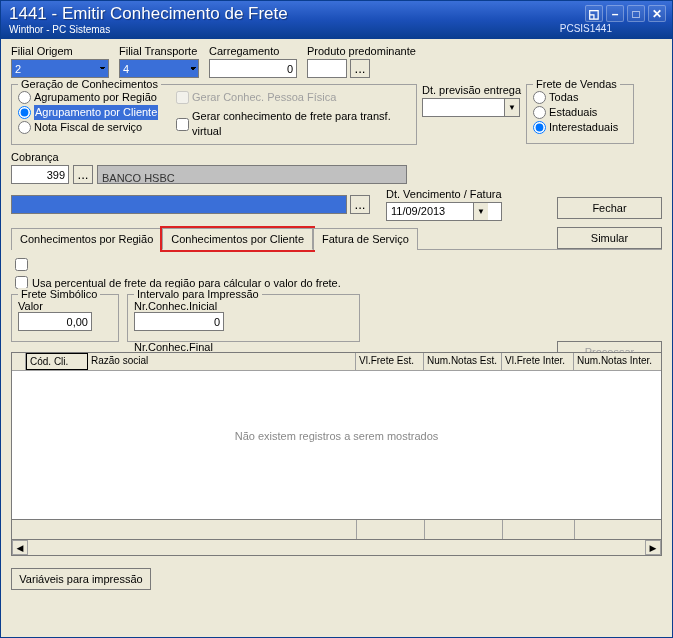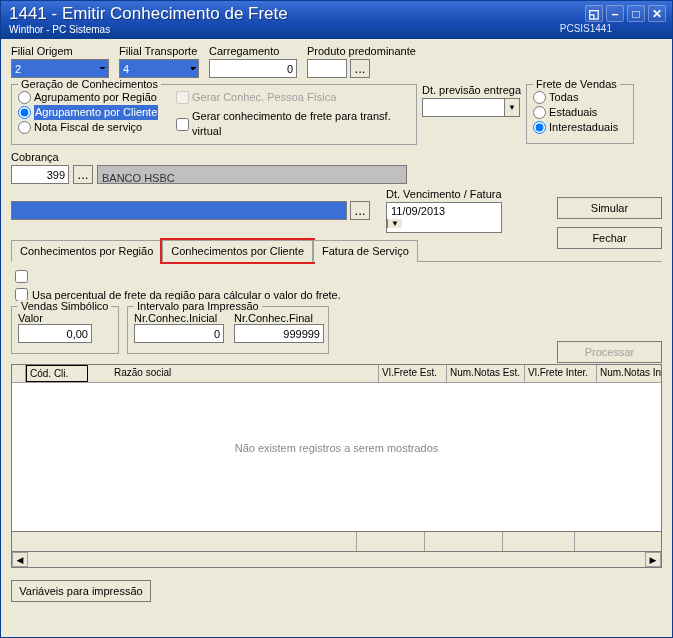--- a/index.html
+++ b/index.html
@@ -30,21 +30,21 @@
   .prev-combo { width: 98px; height: 19px; border: 1px solid #7a7a7a; background: #fff; display: flex; justify-content: flex-end; align-items: center; }
   .prev-combo .arrow { width: 15px; height: 100%; border-left: 1px solid #7a7a7a; background: #ece9d8; display: flex; align-items: center; justify-content: center; font-size: 8px; }
   .btn { width: 105px; height: 22px; border: 1px solid #7a7a7a; background: #ece9d8; cursor: pointer; font-family: inherit; font-size: 11px; }
   .btn:disabled { color: #a0a0a0; }
   .row3 { margin-bottom: 2px; }
   .row4 { display: flex; gap: 4px; align-items: center; margin-bottom: 4px; }
   .bank-fill { display: flex; height: 19px; }
   .bank-fill .bank-txt { background: #c0c0c0; border: 1px solid #7a7a7a; height: 19px; padding: 6px 4px; color: #333; width: 310px; }
   .row5 { display: flex; align-items: center; gap: 6px; margin-bottom: 6px; }
   .blue-bar { background: #3a6fd8; height: 19px; border: 1px solid #7a7a7a; flex: 1; }
-  .date-box { display: flex; border: 1px solid #7a7a7a; height: 31px; background: #fff; flex-direction: column; }
+  .date-box { display: flex; border: 1px solid #7a7a7a; height: 19px; background: #fff; }
   .date-box span { padding: 2px 4px; width: 86px; }
   .date-box .arrow { width: 15px; border-left: 1px solid #7a7a7a; background: #ece9d8; display: flex; align-items: center; justify-content: center; font-size: 8px; }
   .rightcol { position: absolute; right: 10px; top: 158px; display: flex; flex-direction: column; gap: 8px; }
   .tabs { display: flex; margin-top: 6px; border-bottom: 1px solid #a0a0a0; }
   .tab { padding: 4px 8px; border: 1px solid #a0a0a0; border-bottom: none; background: #ece9d8; cursor: pointer; position: relative; top: 1px; }
   .tab.active { background: #ece9d8; border-bottom: 1px solid #ece9d8; }
   .tab.red-outline { box-shadow: 0 0 0 2px #d22; }
   .tabpane { padding: 8px 0 0 0; }
   .row-chk { margin-bottom: 5px; padding-left: 4px; display: flex; align-items: center; gap: 4px;}
   .rowfs { display: flex; gap: 8px; margin-bottom: 10px; align-items: flex-start; }
@@ -176,48 +176,48 @@
       <div style="margin-left:10px;">
         <div style="margin-bottom:2px;">Dt. Vencimento / Fatura</div>
         <div class="date-box">
           <span>11/09/2013</span>
           <div class="arrow">▼</div>
         </div>
       </div>
     </div>
 
     <div class="rightcol">
+      <button class="btn">Fechar</button>
       <button class="btn">Simular</button>
-      <button class="btn">Fechar</button>
     </div>
 
     <div class="tabs">
       <div class="tab">Conhecimentos por Região</div>
       <div class="tab active red-outline">Conhecimentos por Cliente</div>
       <div class="tab">Fatura de Serviço</div>
     </div>
 
     <div class="tabpane">
       <div class="row-chk">
           <input type="checkbox" style="">
         </div>
       <div class="row-chk">
           <input type="checkbox" style="">
           <span>Usa percentual de frete da região para cálcular o valor do frete.</span>
         </div>
 
       <div class="rowfs">
         <div class="group" style="width:108px;height:48px;">
-          <div class="legend">Vendas Simbólico</div>
+          <div class="legend">Frete Simbólico</div>
           <div>Valor</div>
           <input class="txtin numr" style="width: 74px;" value="0,00">
         </div>
-        <div class="group" style="width:202px;height:48px;">
+        <div class="group" style="width:233px;height:48px;">
           <div class="legend">Intervalo para Impressão</div>
-          <div style="display:flex;gap:10px;">
+          <div style="display:flex;gap:10px;flex-direction:column;">
             <div>
               <div>Nr.Conhec.Inicial</div>
               <input class="txtin numr" style="width: 90px;" value="0">
             </div>
             <div>
               <div>Nr.Conhec.Final</div>
               <input class="txtin numr" style="width: 90px;" value="999999">
             </div>
           </div>
         </div>
@@ -226,21 +226,21 @@
       <div class="right-actions">
         <button class="btn" disabled="">Processar</button>
         <button class="btn">Emitir</button>
       </div>
 
       
       <div class="table-wrap">
         <div class="thead">
           <div class="th" style="width:14px;"></div>
           <div class="th sel" style="width:62px;">Cód. Cli.</div>
-          <div class="th" style="width:268px;margin-left:23px;">Razão social</div>
+          <div class="th" style="width:268px;">Razão social</div>
           <div class="th" style="width:68px;">Vl.Frete Est.</div>
           <div class="th" style="width:78px;">Num.Notas Est.</div>
           <div class="th" style="width:72px;">Vl.Frete Inter.</div>
           <div class="th" style="flex:1;border-right:none;">Num.Notas Inter.</div>
         </div>
         <div class="empty-msg">Não existem registros a serem mostrados</div>
       </div>
       <div class="footer-cells">
         <div style="width:345px;"></div>
         <div style="width:68px;"></div>

